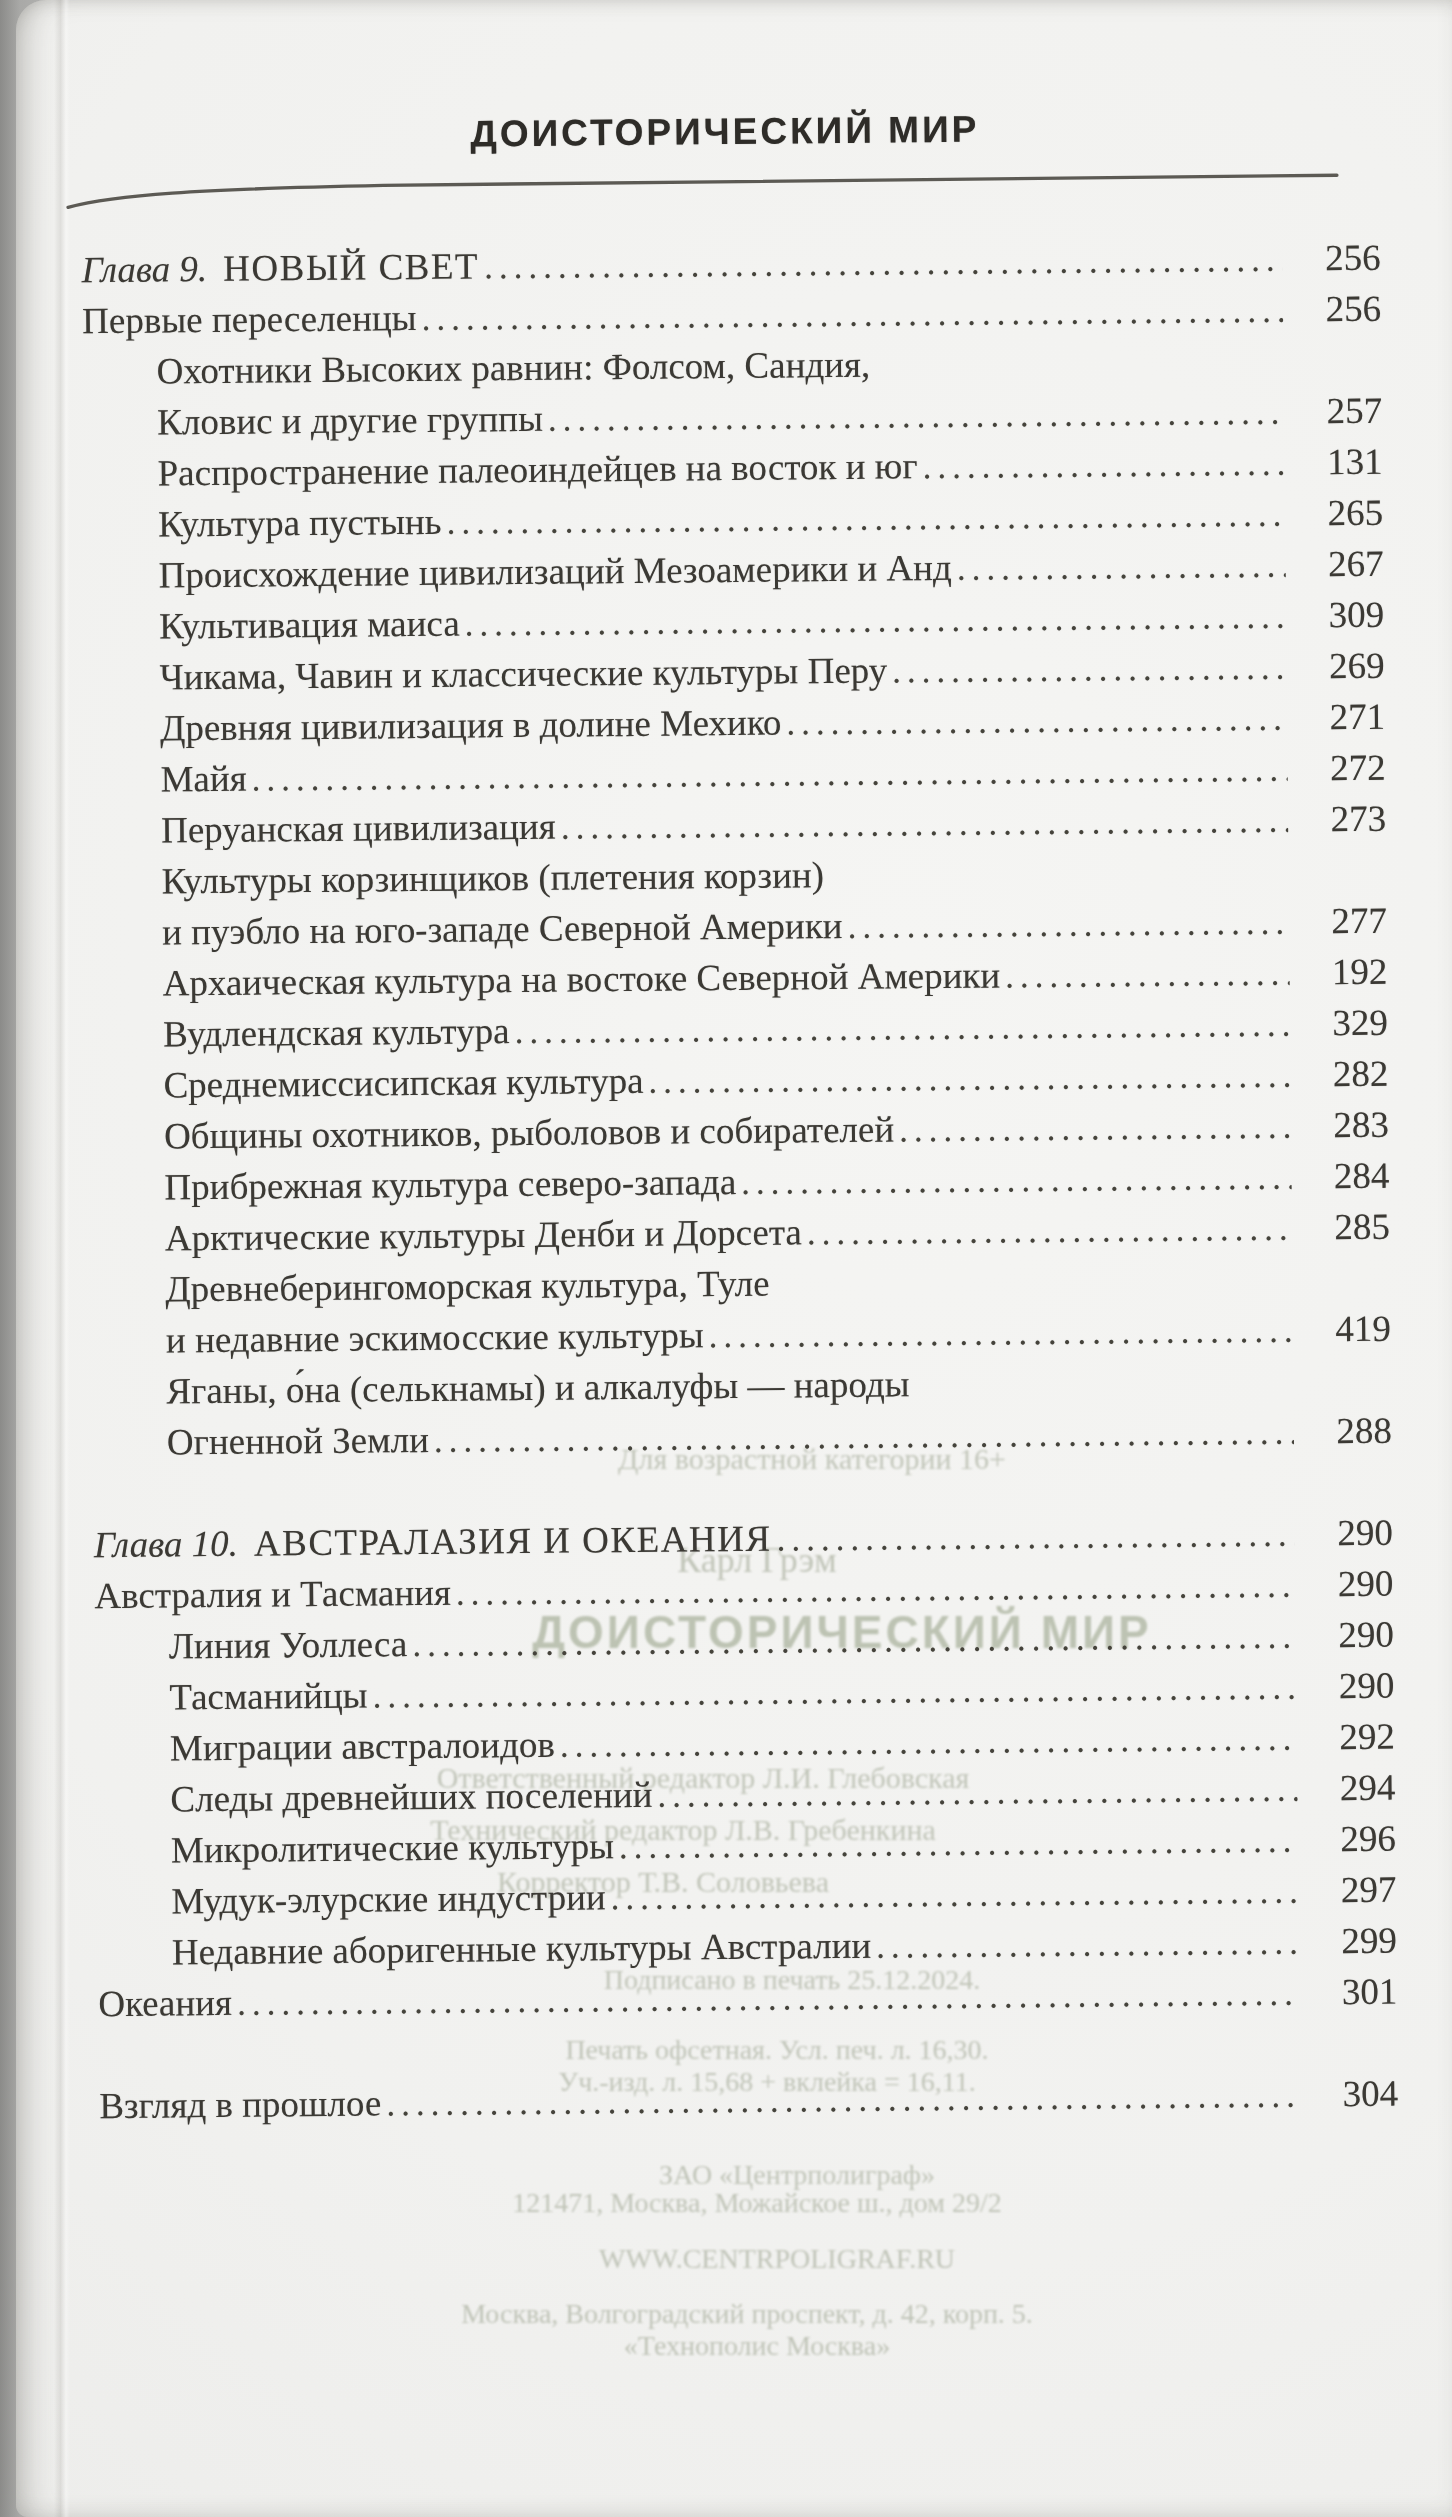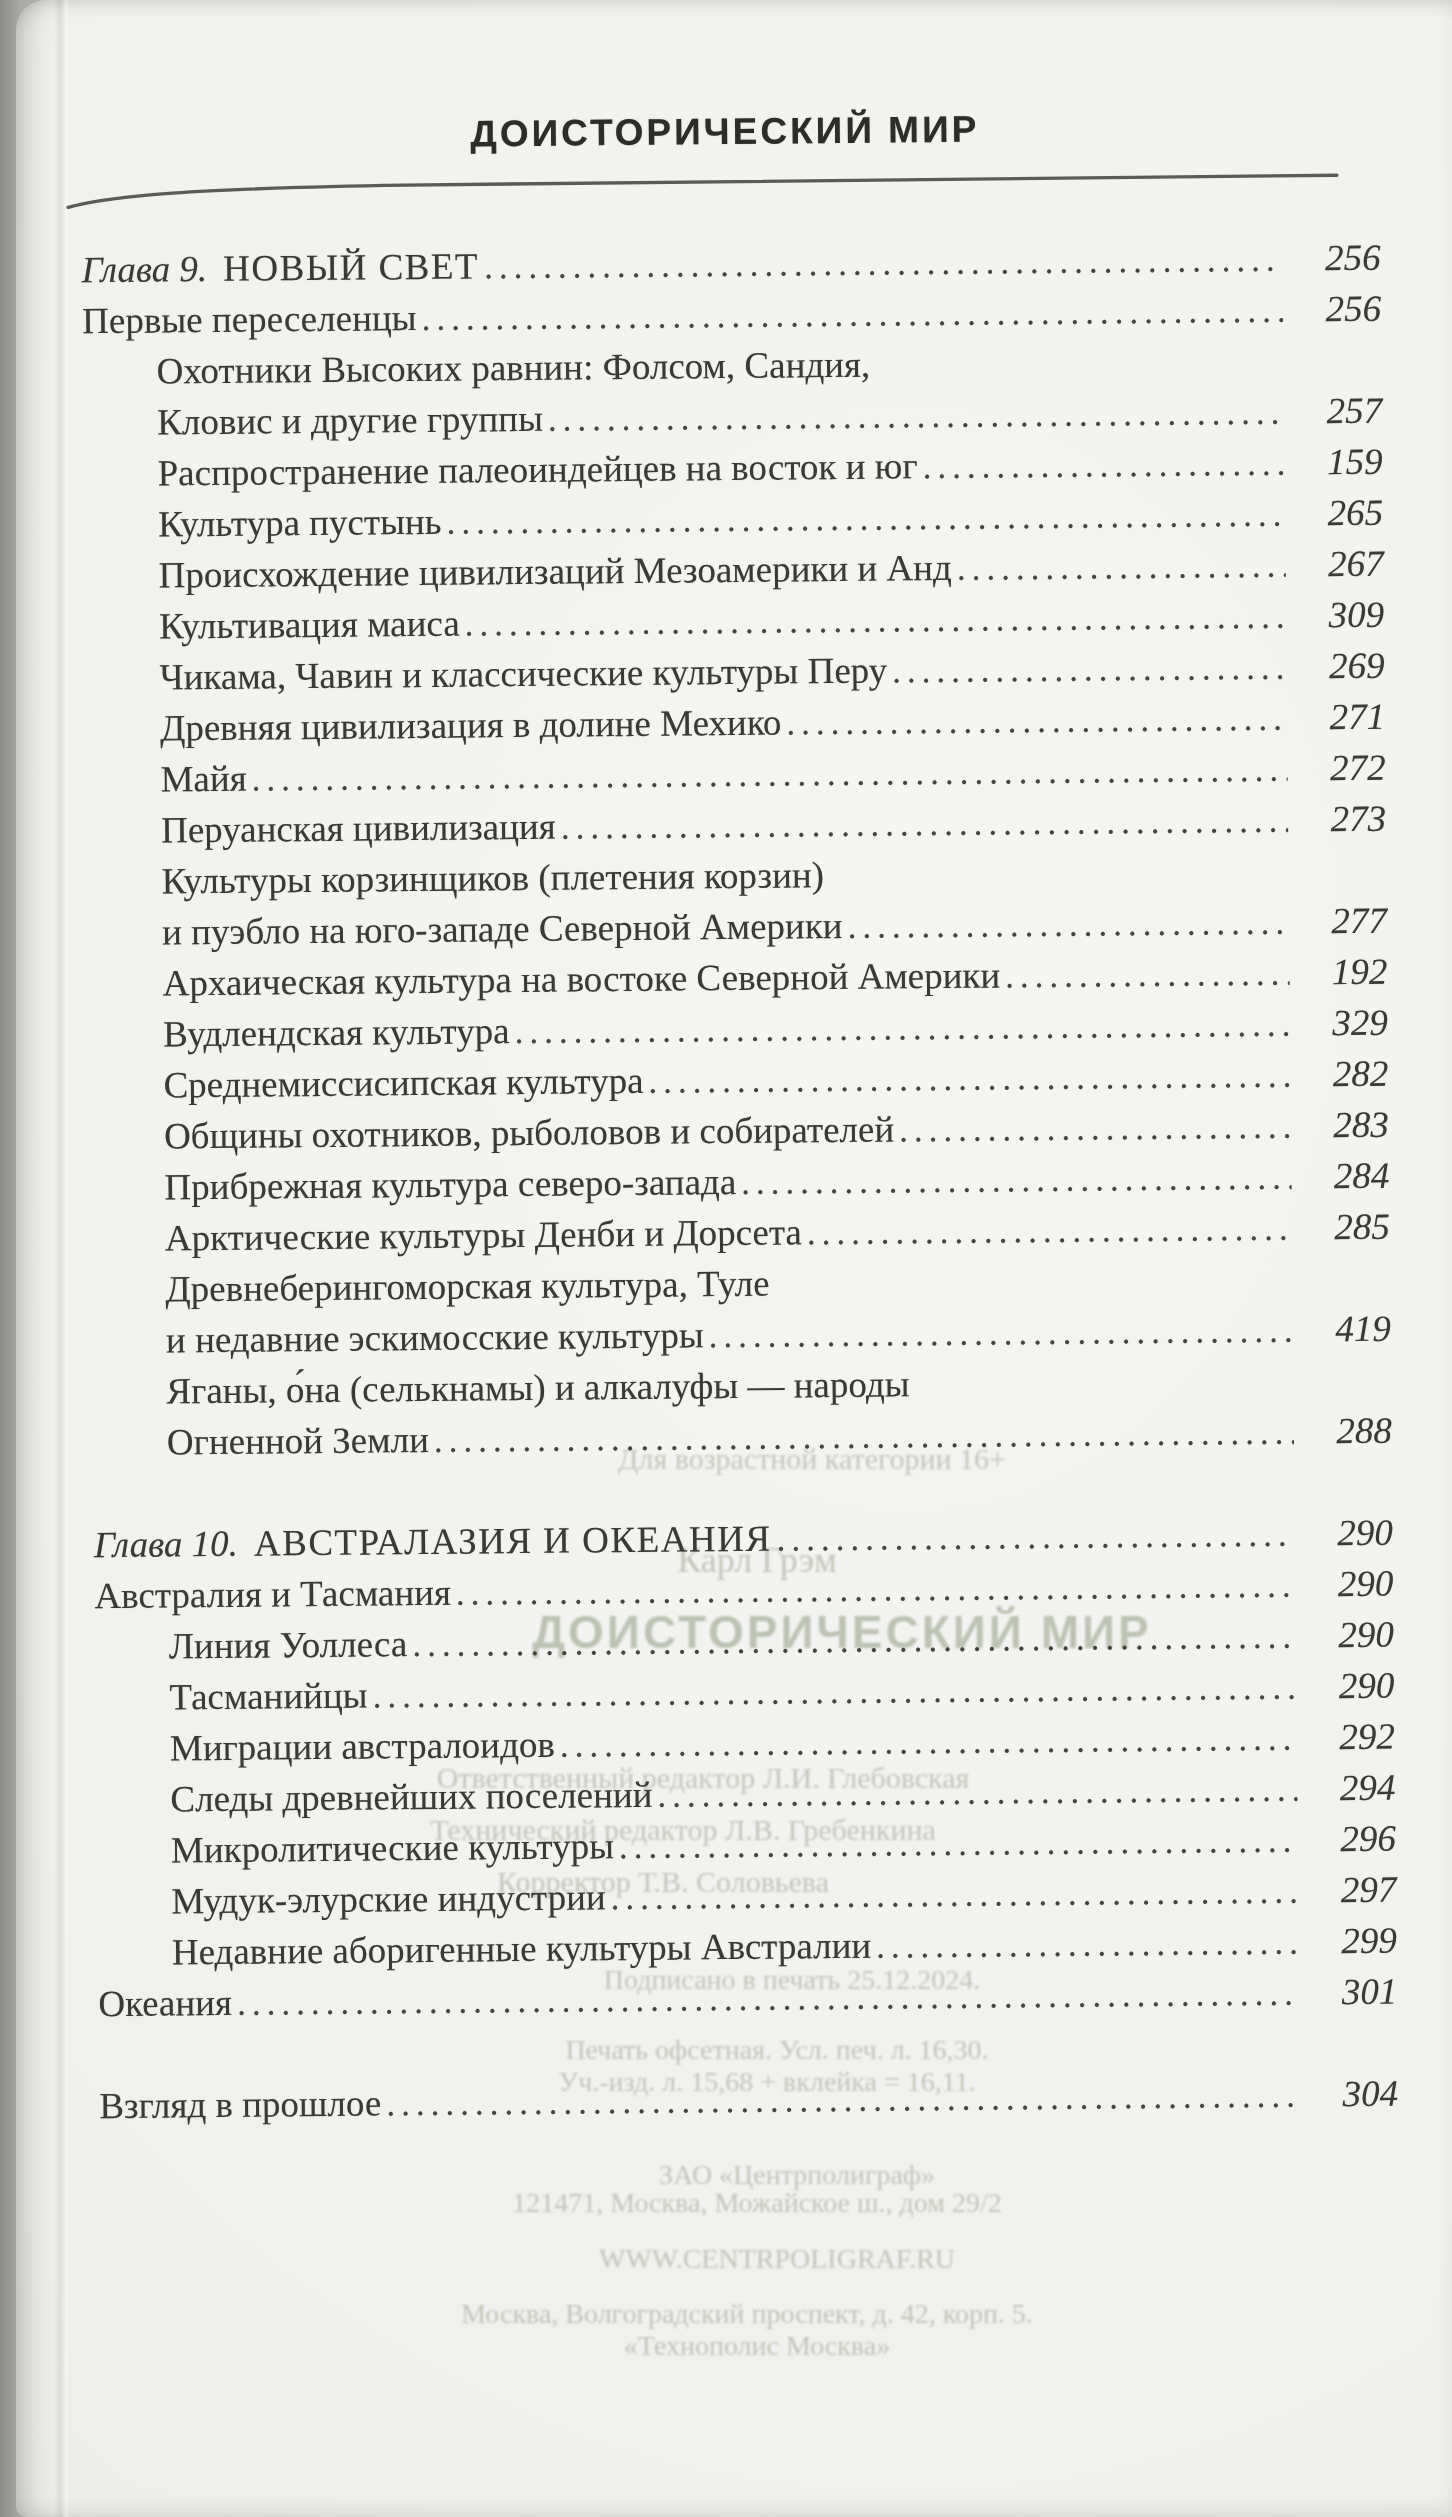--- a/index.html
+++ b/index.html
@@ -39,21 +39,21 @@
   .indent1{padding-left:74px;}
   .prefix{font-style:italic;margin-right:16px;}
   .chapter .label{letter-spacing:1.5px;}
   .leader{
     flex:1;overflow:hidden;white-space:nowrap;
     letter-spacing:6px;margin:0 6px 0 5px;color:#45433b;font-size:35px;
   }
   .leader::after{
     content:"....................................................................................................................................";
   }
-  .num{min-width:92px;text-align:right;font-style:italic;}
+  .num{min-width:92px;text-align:right;}
   .ghost-layer{position:absolute;inset:0;pointer-events:none;}
   .ghost{
     position:absolute;transform:translate(-50%,-50%);white-space:nowrap;
     color:rgba(120,131,102,.40);filter:blur(1.1px);
     font-family:"Liberation Serif",serif;
   }
   .ghost.big{
     font-family:"Liberation Sans",sans-serif;font-weight:bold;
     letter-spacing:3px;color:rgba(126,139,106,.46);
   }
@@ -109,21 +109,21 @@
         <div class="row indent1">
 
     <span class="label">Кловис и другие группы</span>
     <span class="leader"></span>
     <span class="num">257</span>
   </div>
         <div class="row indent1">
 
     <span class="label">Распространение палеоиндейцев на восток и юг</span>
     <span class="leader"></span>
-    <span class="num">159</span>
+    <span class="num">131</span>
   </div>
         <div class="row indent1">
 
     <span class="label">Культура пустынь</span>
     <span class="leader"></span>
     <span class="num">265</span>
   </div>
         <div class="row indent1">
 
     <span class="label">Происхождение цивилизаций Мезоамерики и Анд</span>

